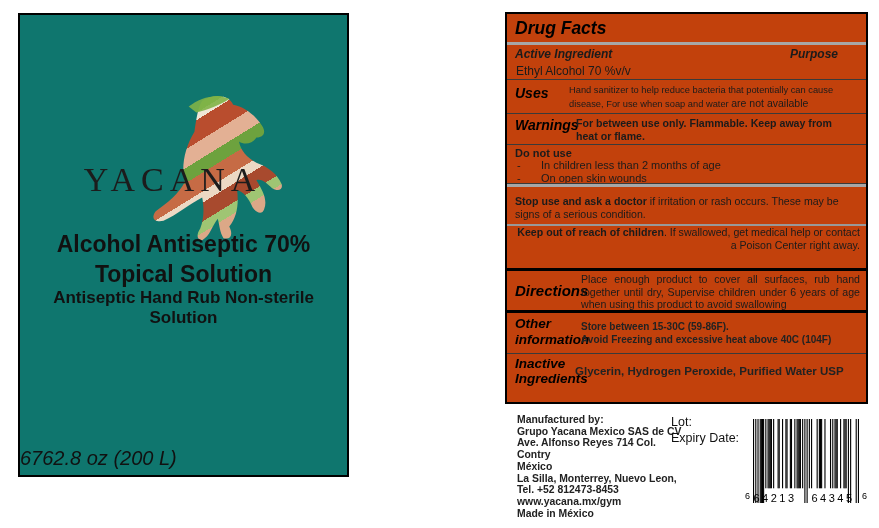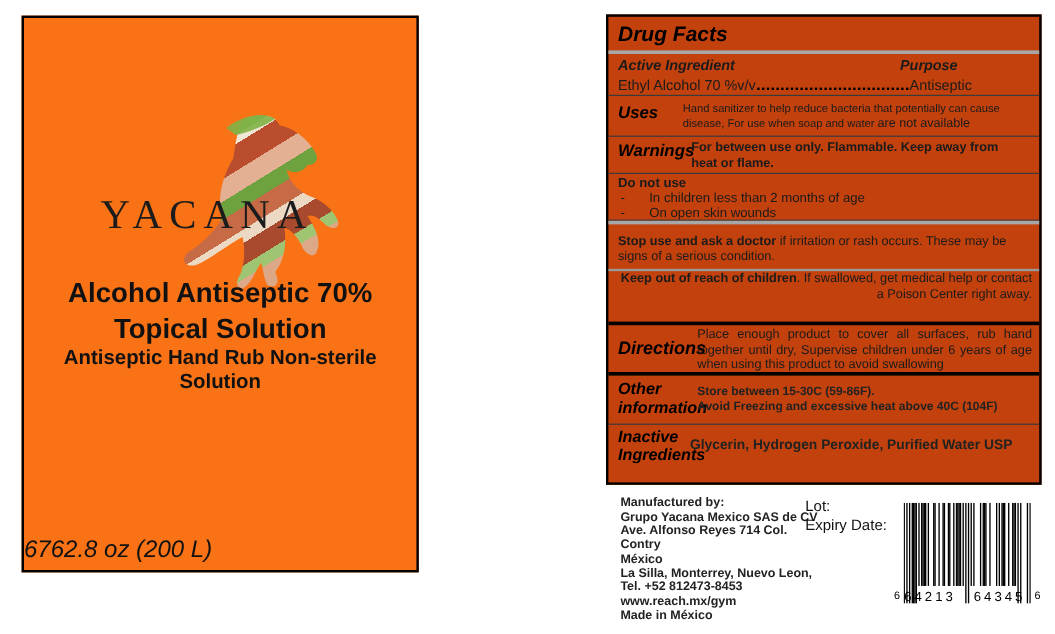--- a/index.html
+++ b/index.html
@@ -4,21 +4,21 @@
 <style>
   html,body{margin:0;padding:0;}
   body{
     width:879px;height:528px;background:#ffffff;position:relative;
     font-family:"Liberation Sans",sans-serif;color:#1b1b1b;
     -webkit-font-smoothing:antialiased;
   }
   
   .left-panel{
     position:absolute;left:18px;top:13px;width:331px;height:464px;
-    border:2px solid #000;box-sizing:border-box;background:#f97316;
+    border:2px solid #000;box-sizing:border-box;background:#0f766e;
   }
   .horse-wrap{position:absolute;left:98px;top:80px;width:180px;height:150px;}
   .logo-text{
     position:absolute;left:0;right:22px;top:146px;text-align:center;
     font-family:"Liberation Serif","DejaVu Serif",serif;
     font-size:34px;letter-spacing:6px;color:#1c1c1c;font-weight:400;
   }
   .product-title{
     position:absolute;left:8px;right:8px;top:214px;text-align:center;
     font-weight:700;font-size:23px;line-height:1.32;color:#111;
@@ -36,24 +36,24 @@
     position:absolute;left:505px;top:12px;width:363px;height:392px;
     border:2px solid #000;box-sizing:border-box;background:#c2410c;
   }
   .df-row{box-sizing:border-box;overflow:hidden;padding-left:8px;padding-right:6px;}
   .hr-gray{height:3px;background:#a7a7a7;}
   .hr-thin{height:1px;background:#3a3a3a;}
   .hr-med{height:2px;background:#999;}
   .hr-blk{height:3px;background:#000;}
   .r-title{height:28px;padding-top:4px;}
   .df-title{font-style:italic;font-weight:700;font-size:17.5px;color:#000;}
-  .r-ai{height:16px;display:flex;align-items:flex-end;padding-right:68px;}
+  .r-ai{height:16px;display:flex;align-items:flex-end;padding-right:28px;}
   .lbl-ai{font-style:italic;font-weight:700;font-size:12px;}
   .lbl-purpose{font-style:italic;font-weight:700;font-size:12px;margin-left:auto;}
-  .r-ethyl{height:18px;display:flex;align-items:baseline;padding-right:56px;font-size:12px;padding-top:3px;}
+  .r-ethyl{height:18px;display:flex;align-items:baseline;padding-right:56px;font-size:12px;padding-top:3px;flex-direction:column;}
   .leader{flex:1;border-bottom:2px dotted #000;margin:0 1px 3px 1px;}
   .seclabel{font-style:italic;font-weight:700;color:#000;}
   .r-uses{height:33px;display:flex;padding-top:3px;}
   .r-uses .seclabel{font-size:14px;width:54px;flex:none;padding-top:2px;}
   .uses-text{width:300px;font-size:9.3px;line-height:12.5px;padding-top:1px;}
   .uses-suffix{font-size:10.5px;}
   .r-warn{height:30px;display:flex;padding-top:3px;}
   .r-warn .seclabel{font-size:14px;width:61px;flex:none;}
   .warn-text{width:272px;font-weight:700;font-size:10.6px;line-height:13px;}
   .r-dnu{height:38px;padding-top:2px;font-size:11px;}
@@ -228,21 +228,21 @@
   </div>
 </div>
 
 <div class="mfg">
   <div>Manufactured by:</div>
   <div>Grupo Yacana Mexico SAS de CV</div>
   <div>Ave. Alfonso Reyes 714 Col. Contry</div>
   <div>México</div>
   <div>La Silla, Monterrey, Nuevo Leon,</div>
   <div>Tel. +52 812473-8453</div>
-  <div>www.reach.mx/gym</div>
+  <div>www.yacana.mx/gym</div>
   <div>Made in México</div>
 </div>
 
 <div class="lot-block">
   <div>Lot:</div>
   <div>Expiry Date:</div>
 </div>
 
 <div class="barcode">
   <svg id="barcode-svg" width="106" height="84" viewBox="0 0 95 80" preserveAspectRatio="none">

